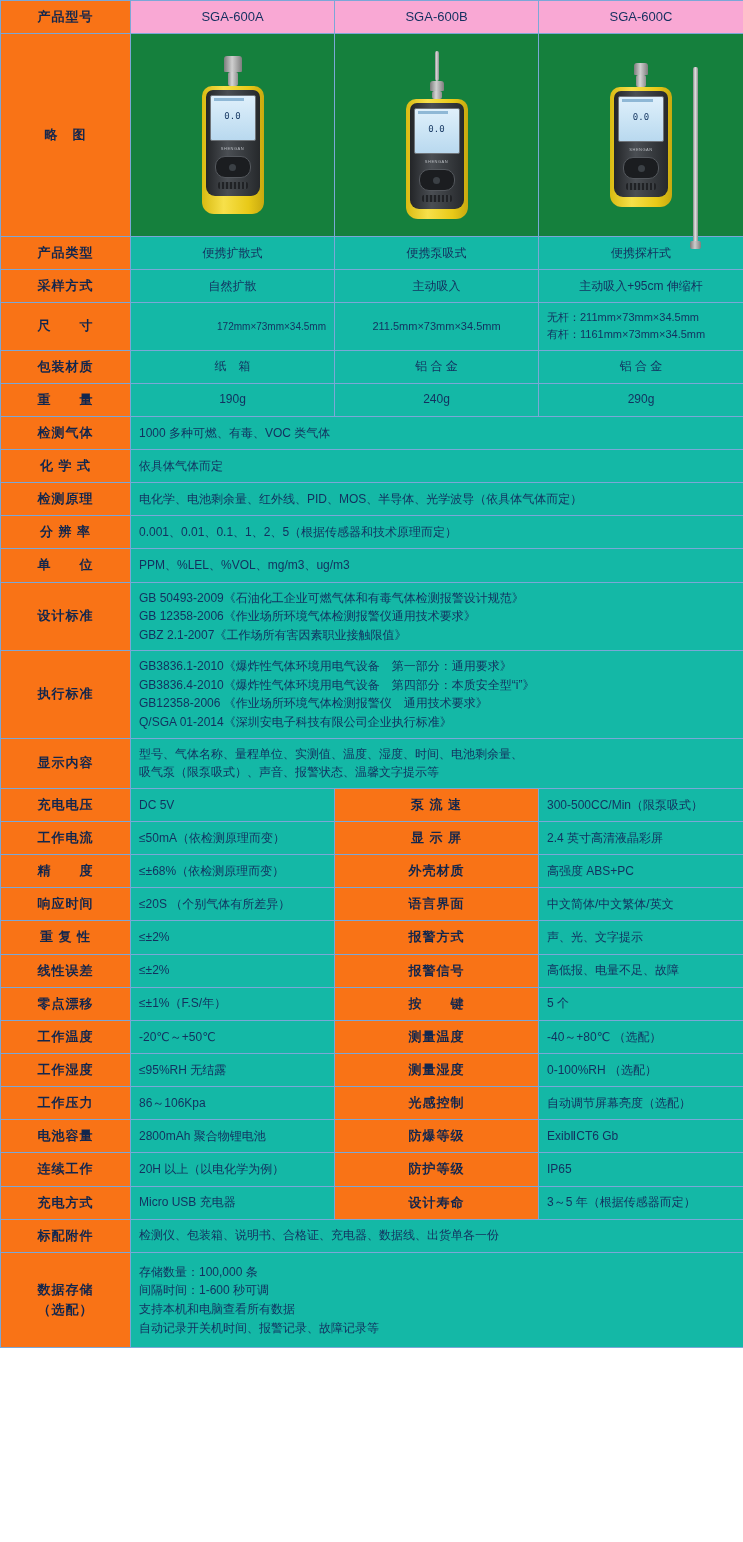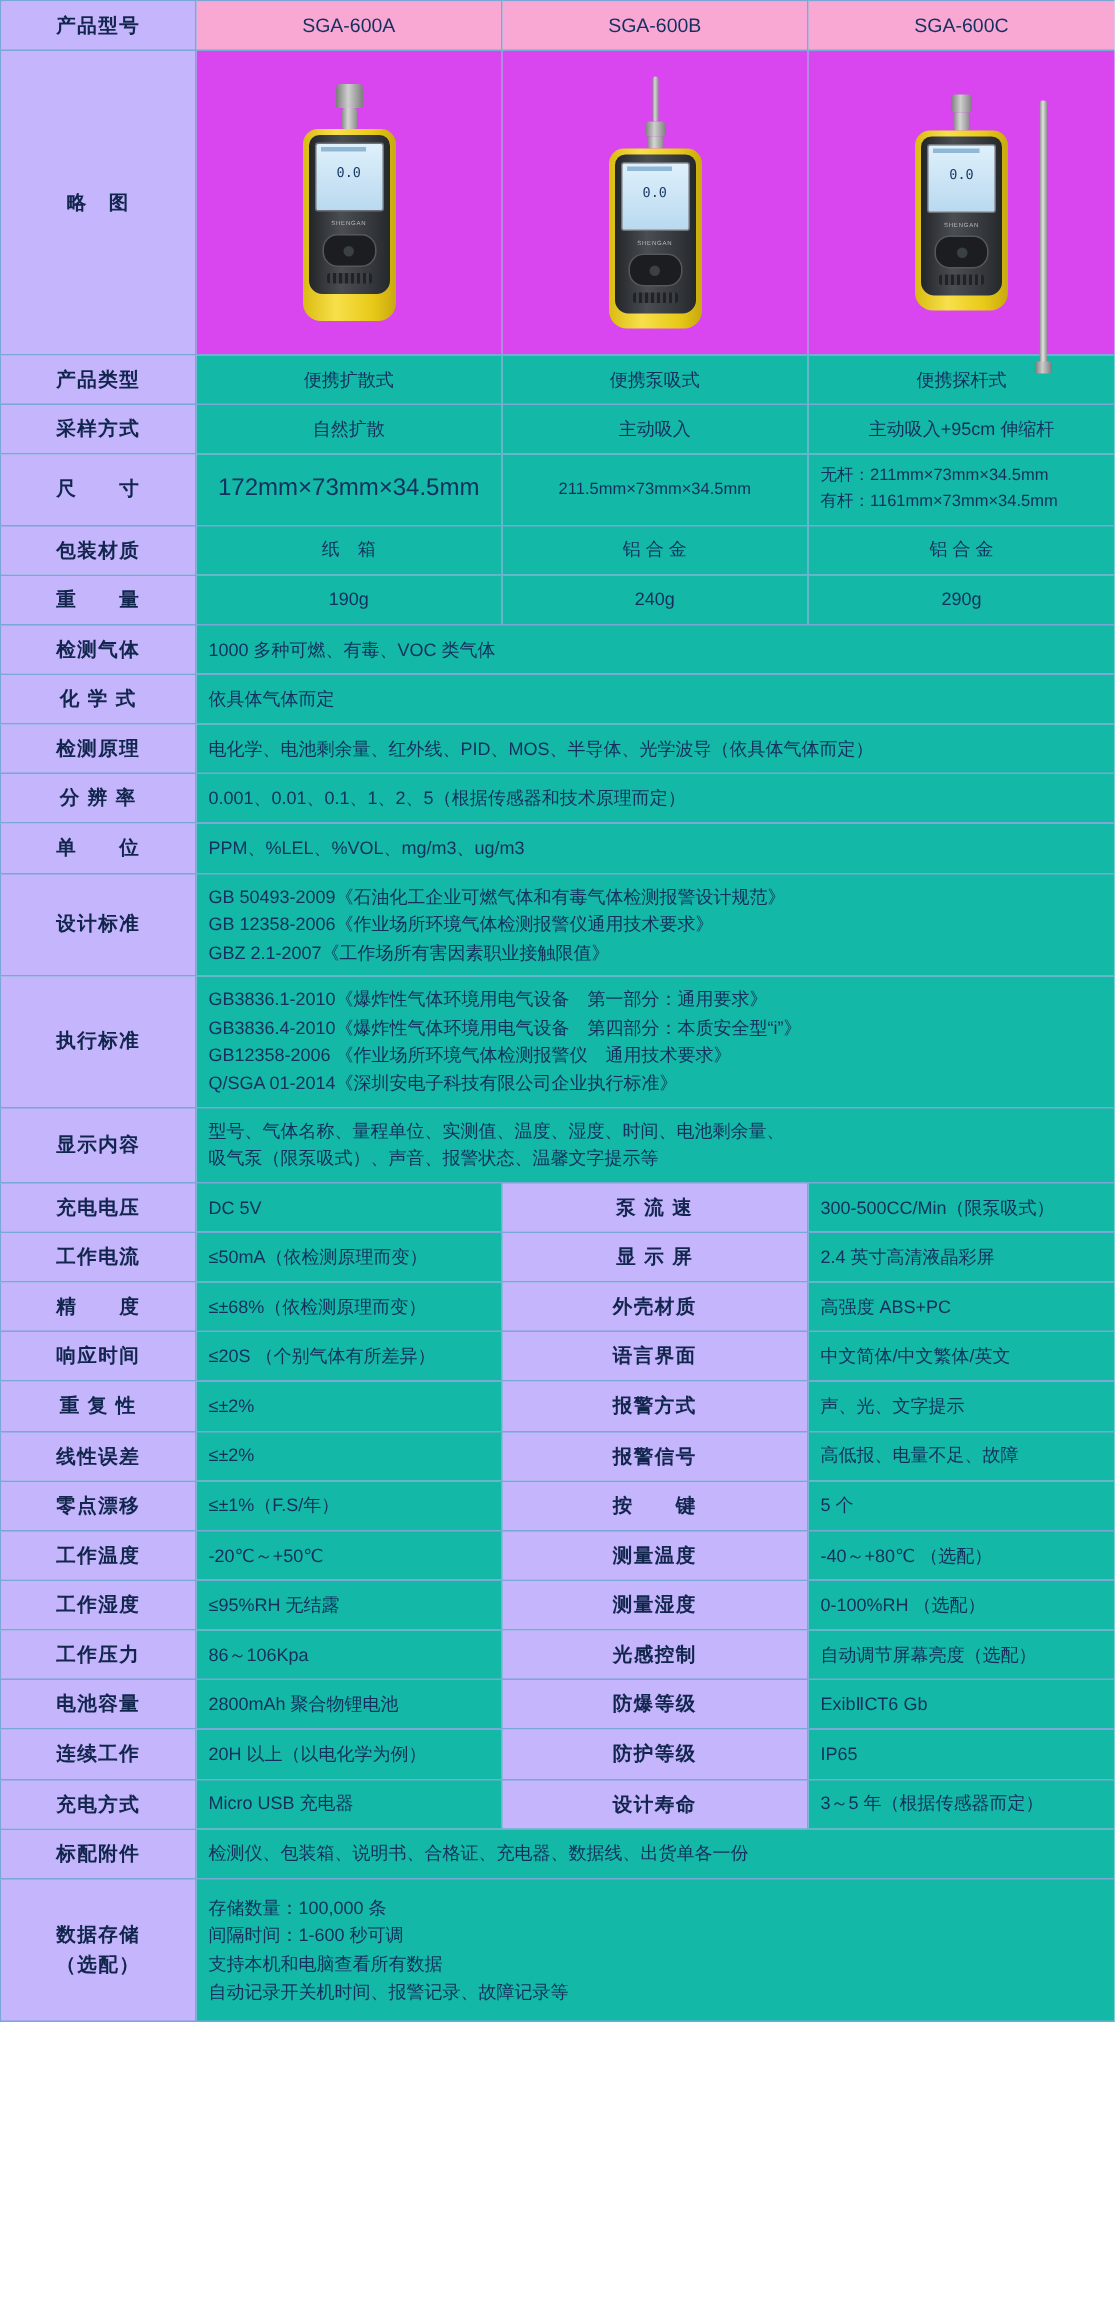--- a/index.html
+++ b/index.html
@@ -19,21 +19,21 @@
     table-layout: fixed;
   }
   .spec-table td {
     border: 1px solid #7ba7d7;
     padding: 6px 8px;
     vertical-align: middle;
     line-height: 1.55;
   }
   
   .lbl {
-    background: #c4b5fd;
+    background: #f97316;
     color: #12264d;
     font-weight: bold;
     text-align: center;
     font-size: 13px;
     letter-spacing: 1px;
   }
   .lbl-wide { width: 130px; }
   .val {
     background: #14b8a6;
     color: #13305f;
@@ -41,21 +41,21 @@
   }
   .val-center { text-align: center; }
   .val-left { text-align: left; }
   .hdr-model {
     background: #f9a8d4;
     text-align: center;
     font-size: 13px;
     color: #13305f;
   }
   .img-cell {
-    background: #d946ef;
+    background: #15803d;
     text-align: center;
     padding: 8px 0;
     height: 190px;
     margin-left: 18px;
   }
   .nowrap-multi { white-space: pre-line; }
 
   
   .device {
     display: inline-block;
@@ -250,21 +250,21 @@
       <td class="val val-center">便携探杆式</td>
     </tr>
     <tr>
       <td class="lbl lbl-wide">采样方式</td>
       <td class="val val-center">自然扩散</td>
       <td class="val val-center">主动吸入</td>
       <td class="val val-center">主动吸入+95cm 伸缩杆</td>
     </tr>
     <tr>
       <td class="lbl lbl-wide">尺　　寸</td>
-      <td class="val val-center" style="font-size:16px;">172mm×73mm×34.5mm</td>
+      <td class="val val-center" style="font-size:10px;text-align:right;">172mm×73mm×34.5mm</td>
       <td class="val val-center" style="font-size:11px;">211.5mm×73mm×34.5mm</td>
       <td class="val val-left nowrap-multi" style="font-size:11px;">无杆：211mm×73mm×34.5mm
 有杆：1161mm×73mm×34.5mm</td>
     </tr>
     <tr>
       <td class="lbl lbl-wide">包装材质</td>
       <td class="val val-center">纸　箱</td>
       <td class="val val-center">铝 合 金</td>
       <td class="val val-center">铝 合 金</td>
     </tr>

